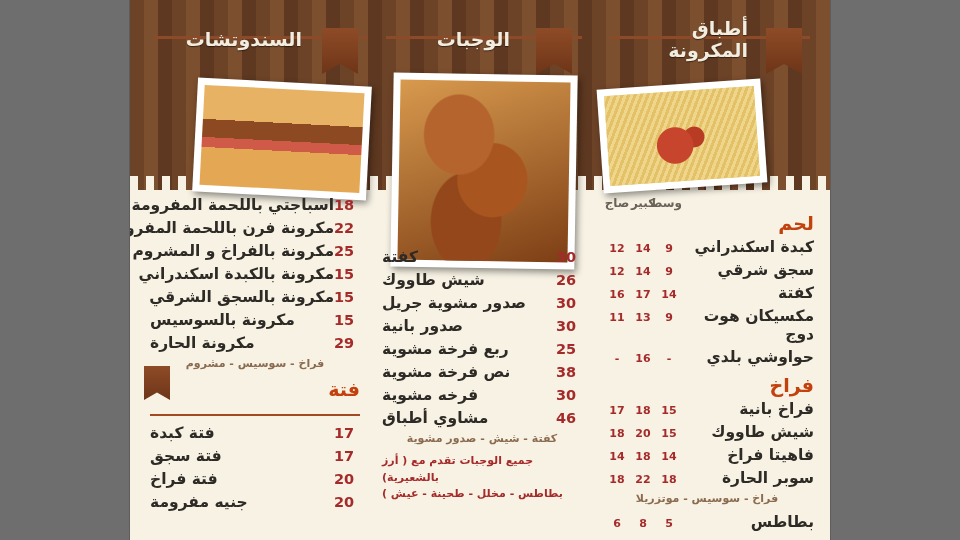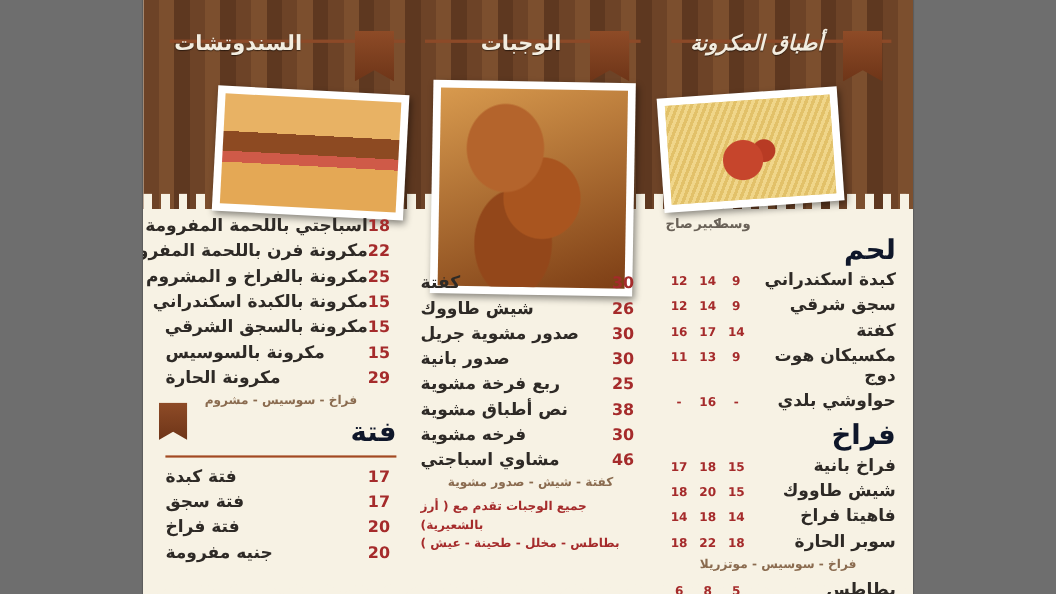--- a/index.html
+++ b/index.html
@@ -52,21 +52,21 @@
   }
   .ribbon{
     position:absolute;z-index:2;top:6px;width:36px;height:46px;
     background:linear-gradient(180deg,#8e4b27,#6e3518);
     clip-path:polygon(0 0,100% 0,100% 100%,50% 78%,0 100%);
   }
 
   
   .col{position:absolute;top:196px;}
   .col-title{
-    color:#0f172a;font-weight:bold;font-size:25px;text-align:right;
+    color:#c2410c;font-weight:bold;font-size:19px;text-align:right;
     margin:0 0 4px 0;
   }
   .row{
     display:flex;align-items:baseline;justify-content:space-between;
     font-size:15.5px;color:#2e2a26;
     margin-bottom:5px;white-space:nowrap;
   }
   .row .name{font-weight:bold;text-align:left;}
   .row .price{color:#a52b2b;font-weight:bold;font-size:14.5px;min-width:26px;text-align:left;direction:ltr;}
   .sub{
@@ -118,30 +118,30 @@
 <body>
 
 <div id="menu">
 
   <div class="top-strip"></div>
   <div class="strip-edge"></div>
 
   <div class="banner" style="right:20px;width:210px;">
     <div class="line" style="right:0;width:200px;"></div>
     <div class="ribbon" style="right:8px;"></div>
-    <div class="ttl" style="margin-right:52px;font-style:italic;">أطباق المكرونة</div>
+    <div class="ttl" style="margin-right:52px;">أطباق المكرونة</div>
   </div>
 
   <div class="banner" style="right:248px;width:200px;">
     <div class="line" style="right:0;width:196px;"></div>
     <div class="ribbon" style="right:10px;"></div>
     <div class="ttl" style="margin-right:62px;">الوجبات</div>
   </div>
 
-  <div class="banner" style="right:462px;width:220px;justify-content:flex-end;">
+  <div class="banner" style="right:462px;width:220px;">
     <div class="line" style="right:0;width:214px;"></div>
     <div class="ribbon" style="right:10px;"></div>
     <div class="ttl" style="margin-right:56px;">السندوتشات</div>
   </div>
 
   <div class="photo ph-pasta">
       <div class="inner"></div>
     </div>
   <div class="photo ph-chicken">
       <div class="inner"></div>
@@ -246,29 +246,29 @@
     <div class="row">
       <div class="price">30</div>
       <div class="name">صدور بانية</div>
     </div>
     <div class="row">
       <div class="price">25</div>
       <div class="name">ربع فرخة مشوية</div>
     </div>
     <div class="row">
       <div class="price">38</div>
-      <div class="name">نص أطباق مشوية</div>
+      <div class="name">نص فرخة مشوية</div>
     </div>
     <div class="row">
       <div class="price">30</div>
       <div class="name">فرخه مشوية</div>
     </div>
     <div class="row">
       <div class="price">46</div>
-      <div class="name">مشاوي اسباجتي</div>
+      <div class="name">مشاوي أطباق</div>
     </div>
     <div class="sub">كفتة - شيش - صدور مشوية</div>
     <div class="note" style="color:#a52b2b;">جميع الوجبات تقدم مع ( أرز بالشعيرية)</div>
     <div class="note" style="color:#a52b2b;">بطاطس - مخلل - طحينة - عيش )</div>
   </div>
 
   <div class="col" style="right:470px;width:210px;top:196px;">
     <div class="row">
       <div class="price">18</div>
       <div class="name">اسباجتي باللحمة المفرومة</div>

